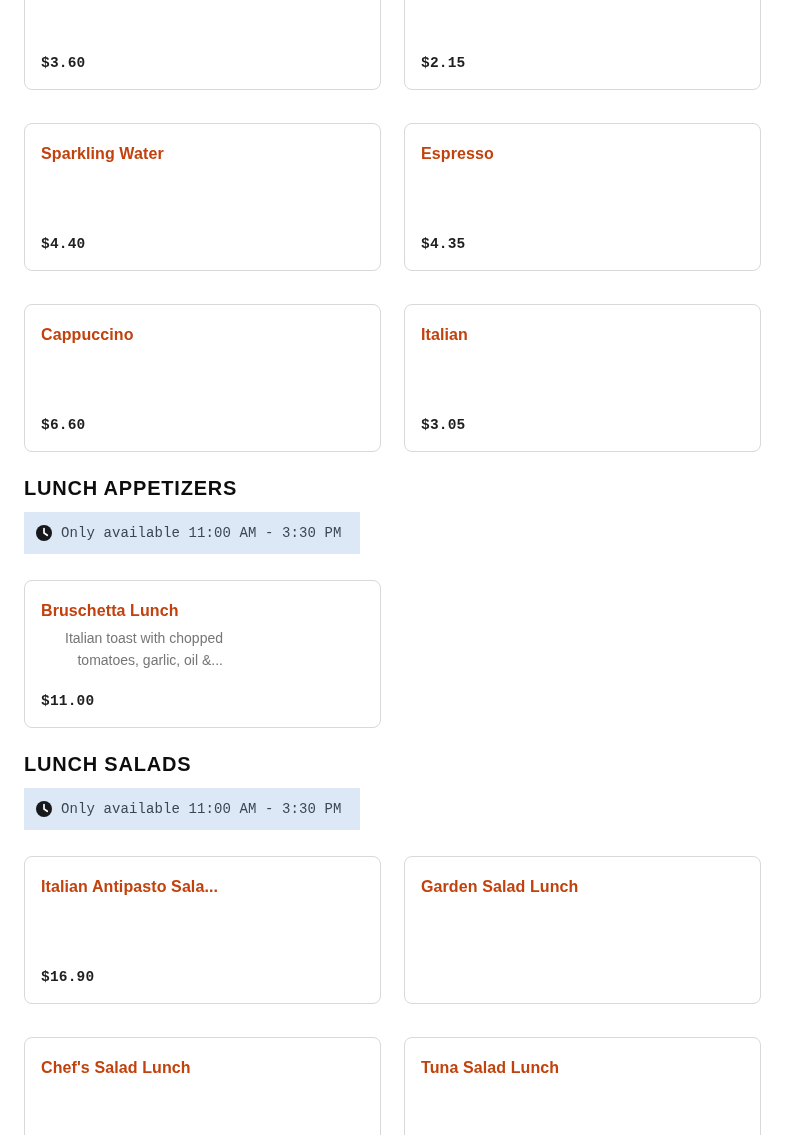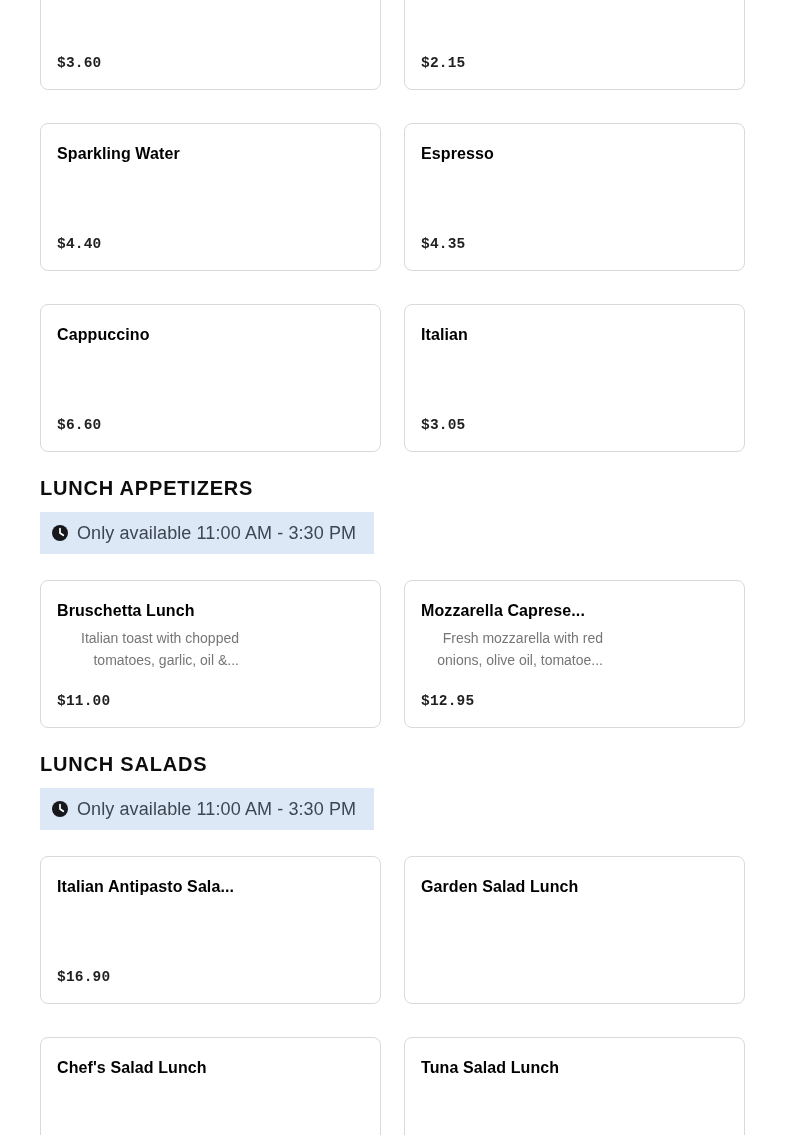--- a/index.html
+++ b/index.html
@@ -5,21 +5,21 @@
   * { margin: 0; padding: 0; box-sizing: border-box; }
   html, body { background: #ffffff; }
   body {
     width: 785px; height: 1135px;
     font-family: "Liberation Sans", sans-serif;
     color: #1a1a1a;
     overflow: hidden;
   }
   .page {
     width: 785px; height: 1135px;
-    padding: 0 40px;
+    padding: 0 24px;
     overflow: hidden;
   }
   .card-grid {
     display: grid;
     grid-template-columns: 1fr 1fr;
     column-gap: 23px;
     row-gap: 33px;
   }
   .grid-partial { margin-top: -58px; }
   .card {
@@ -29,21 +29,21 @@
     border-radius: 8px;
     padding: 18px 16px 18px 16px;
     display: flex;
     flex-direction: column;
     cursor: pointer;
   }
   .item-name {
     font-size: 16px;
     line-height: 24px;
     font-weight: 600;
-    color: #000000;
+    color: #c2410c;
     white-space: nowrap;
     letter-spacing: 0.1px;
   }
   .item-desc {
     margin-top: 4px;
     width: 182px;
     font-size: 14px;
     line-height: 22px;
     color: #767676;
     text-align: right;
@@ -69,23 +69,24 @@
   .availability-badge {
     margin-top: 12px;
     display: inline-flex;
     align-items: center;
     gap: 9px;
     height: 42px;
     padding: 0 18px 0 12px;
     background: #dce8f6;
   }
   .availability-badge .label {
-    font-size: 18px;
+    font-size: 14px;
     color: #3d4752;
     letter-spacing: 0.1px;
+    font-family: Liberation Mono, monospace;
   }
   .clock { width: 16px; height: 16px; display: block; }
   .section-cards { margin-top: 26px; }
 </style>
 </head>
 <body>
 
 <div class="page">
 
   <div class="card-grid grid-partial">
@@ -132,25 +133,20 @@
     </div>
 
     <div class="card-grid section-cards">
 
       <div class="card">
         <div class="item-name">Bruschetta Lunch</div>
         <div class="item-desc">Italian toast with chopped tomatoes, garlic, oil &amp;...</div>
         <div class="item-price">$11.00</div>
       </div>
 
-      <div class="card">
-        <div class="item-name">Mozzarella Caprese...</div>
-        <div class="item-desc">Fresh mozzarella with red onions, olive oil, tomatoe...</div>
-        <div class="item-price">$12.95</div>
-      </div>
 
     </div>
   </div>
 
   <div>
     <h2 class="section-header">LUNCH SALADS</h2>
 
     <div class="availability-badge">
       <svg class="clock" viewBox="0 0 16 16">
         <circle cx="8" cy="8" r="8" fill="#16181c"></circle>

